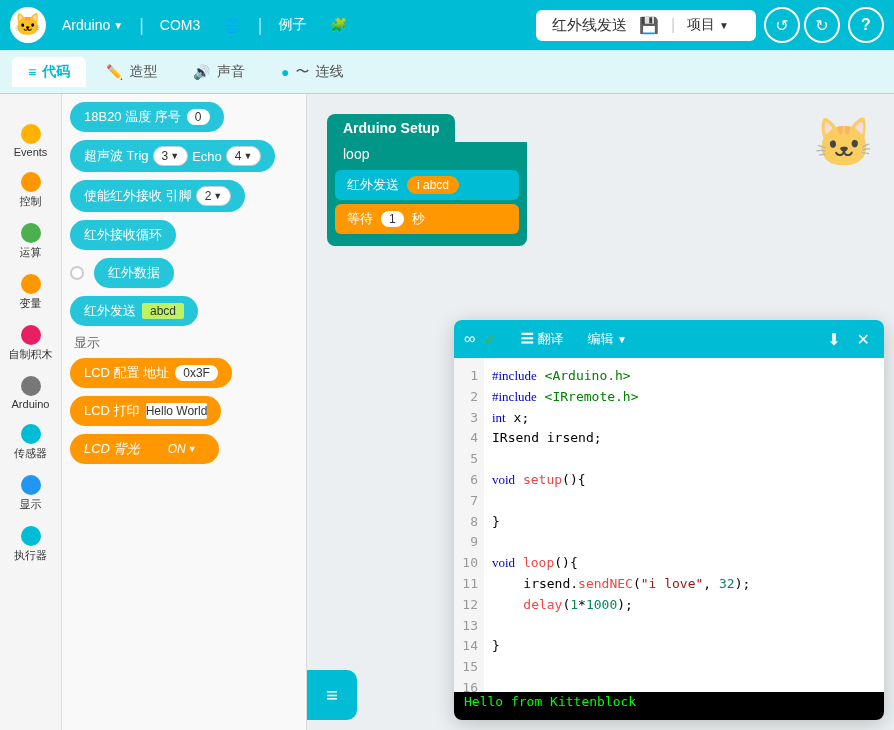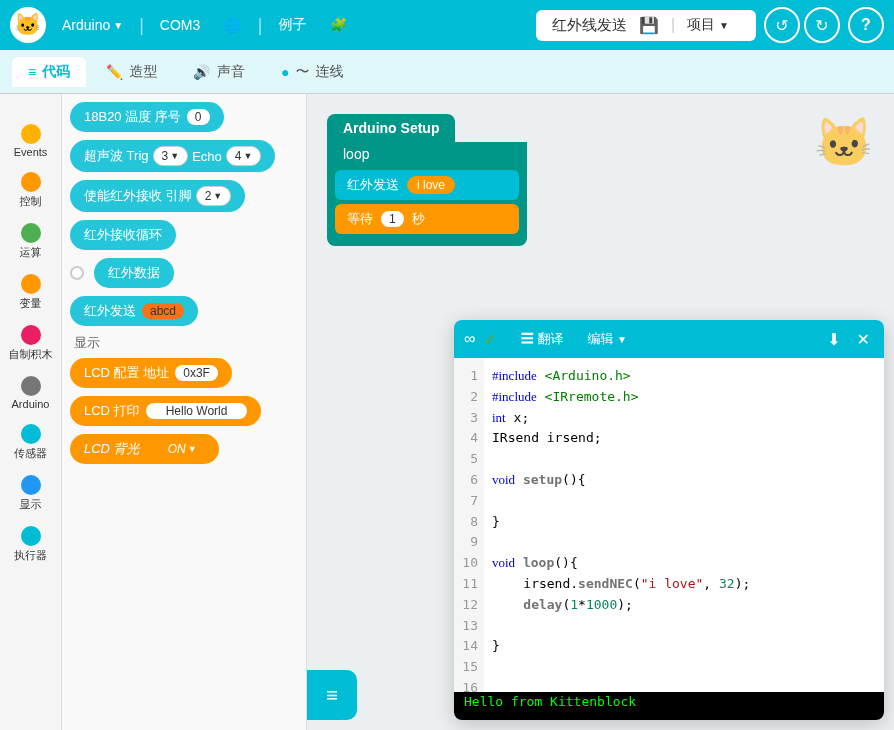--- a/index.html
+++ b/index.html
@@ -169,21 +169,21 @@
       flex: 1; padding: 8px; font-family: monospace; font-size: 13px;
       line-height: 1.6; overflow: auto; background: #fff;
       white-space: pre;
     }
     .code-terminal {
       background: #000; color: #00ff00; font-family: monospace;
       font-size: 13px; padding: 2px 10px; min-height: 28px;
     }
     .kw { color: #0000cc; font-family: Liberation Serif, serif; }
     .inc { color: #008000; }
-    .fn { color: #737373; font-weight: bold; }
+    .fn { color: #ef4444; }
     .str { color: #a31515; }
     .num { color: #098658; }
 
     
     .bottom-left-btn {
       position: absolute; bottom: 10px; left: 0;
       width: 50px; height: 50px; background: #00bcd4;
       border-radius: 0 10px 10px 0; display: flex; align-items: center;
       justify-content: center; cursor: pointer; color: #fff; font-size: 20px;
     }
@@ -325,37 +325,37 @@
     <div class="block-item">
       <div style="width:14px;height:14px;border-radius:50%;border:2px solid #ccc;background:#fff;display:inline-block;margin-right:4px;"></div>
       <span class="block-pill block-teal">
         <span>红外数据</span>
       </span>
     </div>
 
     <div class="block-item">
       <span class="block-pill block-teal">
         <span>红外发送</span>
-        <span style="background:#f97316;color:#333;border-radius:8px;padding:1px 8px;font-size:12px;">abcd</span>
+        <span style="background:#bef264;color:#333;border-radius:2px;padding:1px 8px;font-size:12px;">abcd</span>
       </span>
     </div>
 
     <div class="block-section-label">显示</div>
 
     <div class="block-item">
       <span class="block-pill block-orange">
         <span>LCD 配置 地址</span>
         <span style="background:#fff;color:#333;border-radius:10px;padding:1px 8px;font-size:12px;">0x3F</span>
       </span>
     </div>
 
     <div class="block-item">
       <span class="block-pill block-orange">
         <span>LCD 打印</span>
-        <span style="background:#fff;color:#333;border-radius:8px;padding:1px 20px;font-size:12px;">Hello World</span>
+        <span style="background:#fff;color:#333;border-radius:2px;padding:1px 0;font-size:12px;">Hello World</span>
       </span>
     </div>
 
     <div class="block-item">
       <span class="block-pill block-orange" style="gap:20px;font-style:italic;">
         <span>LCD 背光</span>
         <span class="dropdown-pill" style="background:#ff9800;color:#fff;border:none;">ON <span style="font-size:9px;">▼</span></span>
       </span>
     </div>
 
@@ -369,21 +369,21 @@
       <div style="display:inline-block;">
         <div class="block-arduino-setup">
           <span>Arduino Setup</span>
         </div>
         <div class="block-container">
           <div class="block-loop">
             <span>loop</span>
           </div>
           <div class="block-inner">
             <span>红外发送</span>
-            <span class="block-inner-orange">i love</span>
+            <span class="block-inner-orange">i abcd</span>
           </div>
           <div class="block-wait">
             <span>等待</span>
             <span class="block-num">1</span>
             <span>秒</span>
           </div>
         </div>
       </div>
     </div>
 

